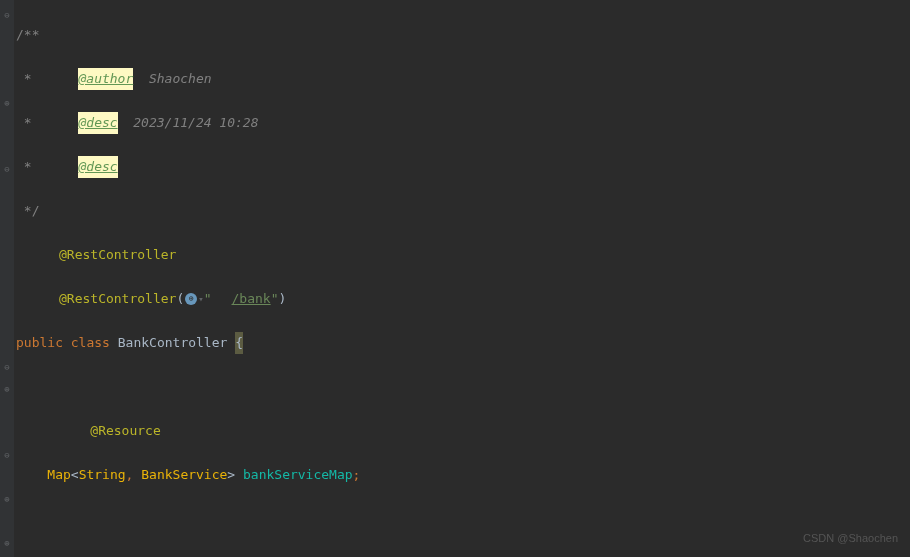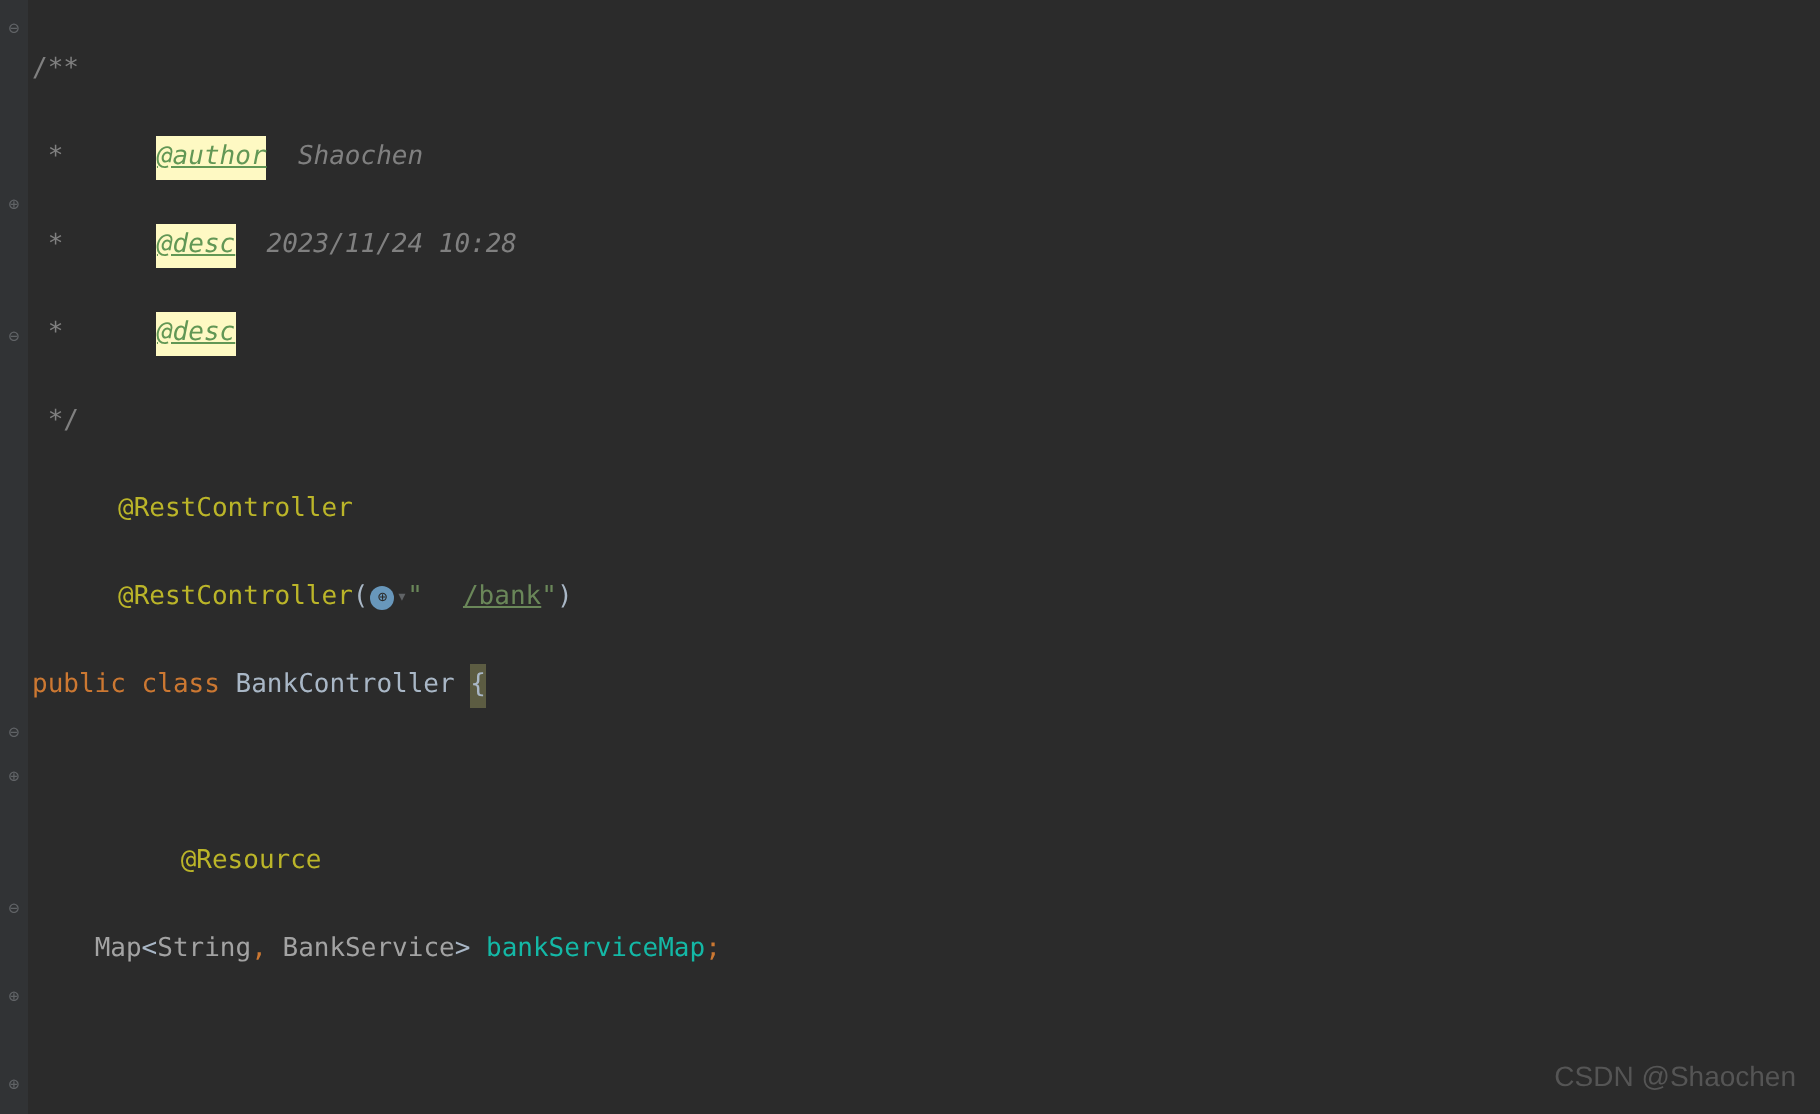--- a/index.html
+++ b/index.html
@@ -46,21 +46,21 @@
       align-items: center;
     }
     .comment { color: #808080; }
     .doctag-hl { color: #629755; font-style: italic; text-decoration: underline; background: #fef9c3; margin-left: 39px; }
     .annotation { color: #bbb529; margin-left: 43px; }
     .keyword { color: #cc7832; }
     .class-name { color: #a9b7c6; }
     .field { color: #14b8a6; }
     .string { color: #6a8759; }
     .string-link { color: #6a8759; text-decoration: underline; margin-left: 20px; }
-    .type { color: #a3a3a3; }
+    .type { color: #eab308; }
     .punct { color: #a9b7c6; }
     .semicolon { color: #cc7832; }
     .usage-hint { color: #606366; font-size: 11px; padding-left: 32px; }
     .web-icon {
       display: inline-block;
       width: 12px;
       height: 12px;
       border-radius: 50%;
       background: #6897bb;
       font-size: 8px;
@@ -75,21 +75,21 @@
       font-size: 9px;
     }
     .highlighted-brace {
       background: #5c5c42;
     }
     .watermark {
       position: absolute;
       bottom: 8px;
       right: 12px;
       color: #555;
-      font-size: 14px;
+      font-size: 11px;
       font-family: sans-serif;
     }
   </style>
 </head>
 <body>
 
 <div class="gutter">
   <div class="gutter-icon" style="top:4px">⊖</div>
   <div class="gutter-icon" style="top:92px">⊕</div>
   <div class="gutter-icon" style="top:158px">⊖</div>

